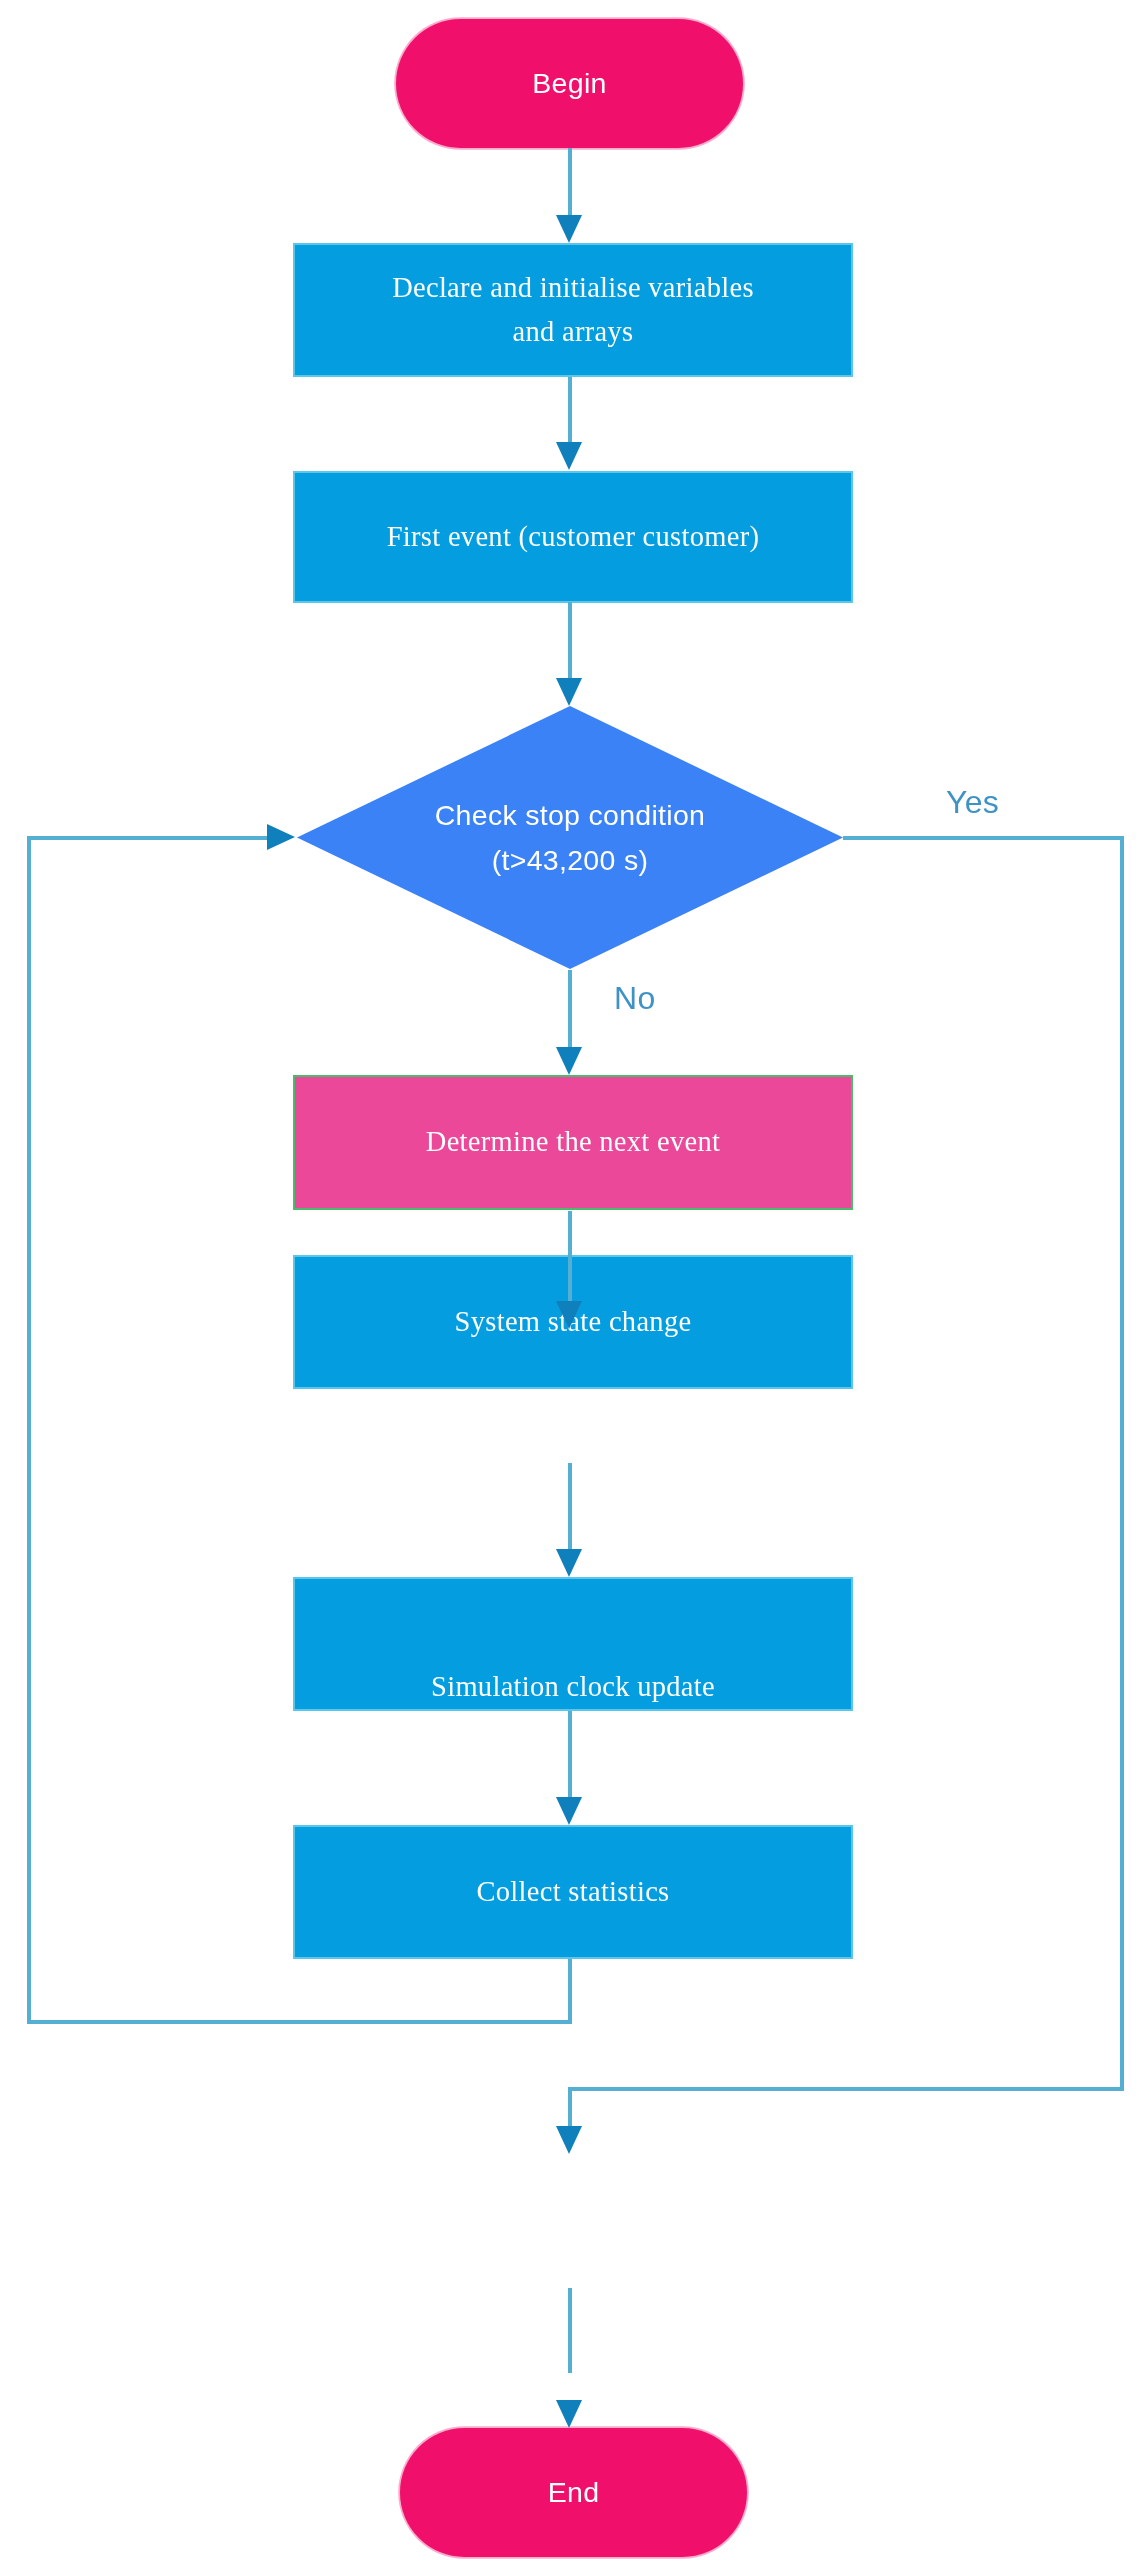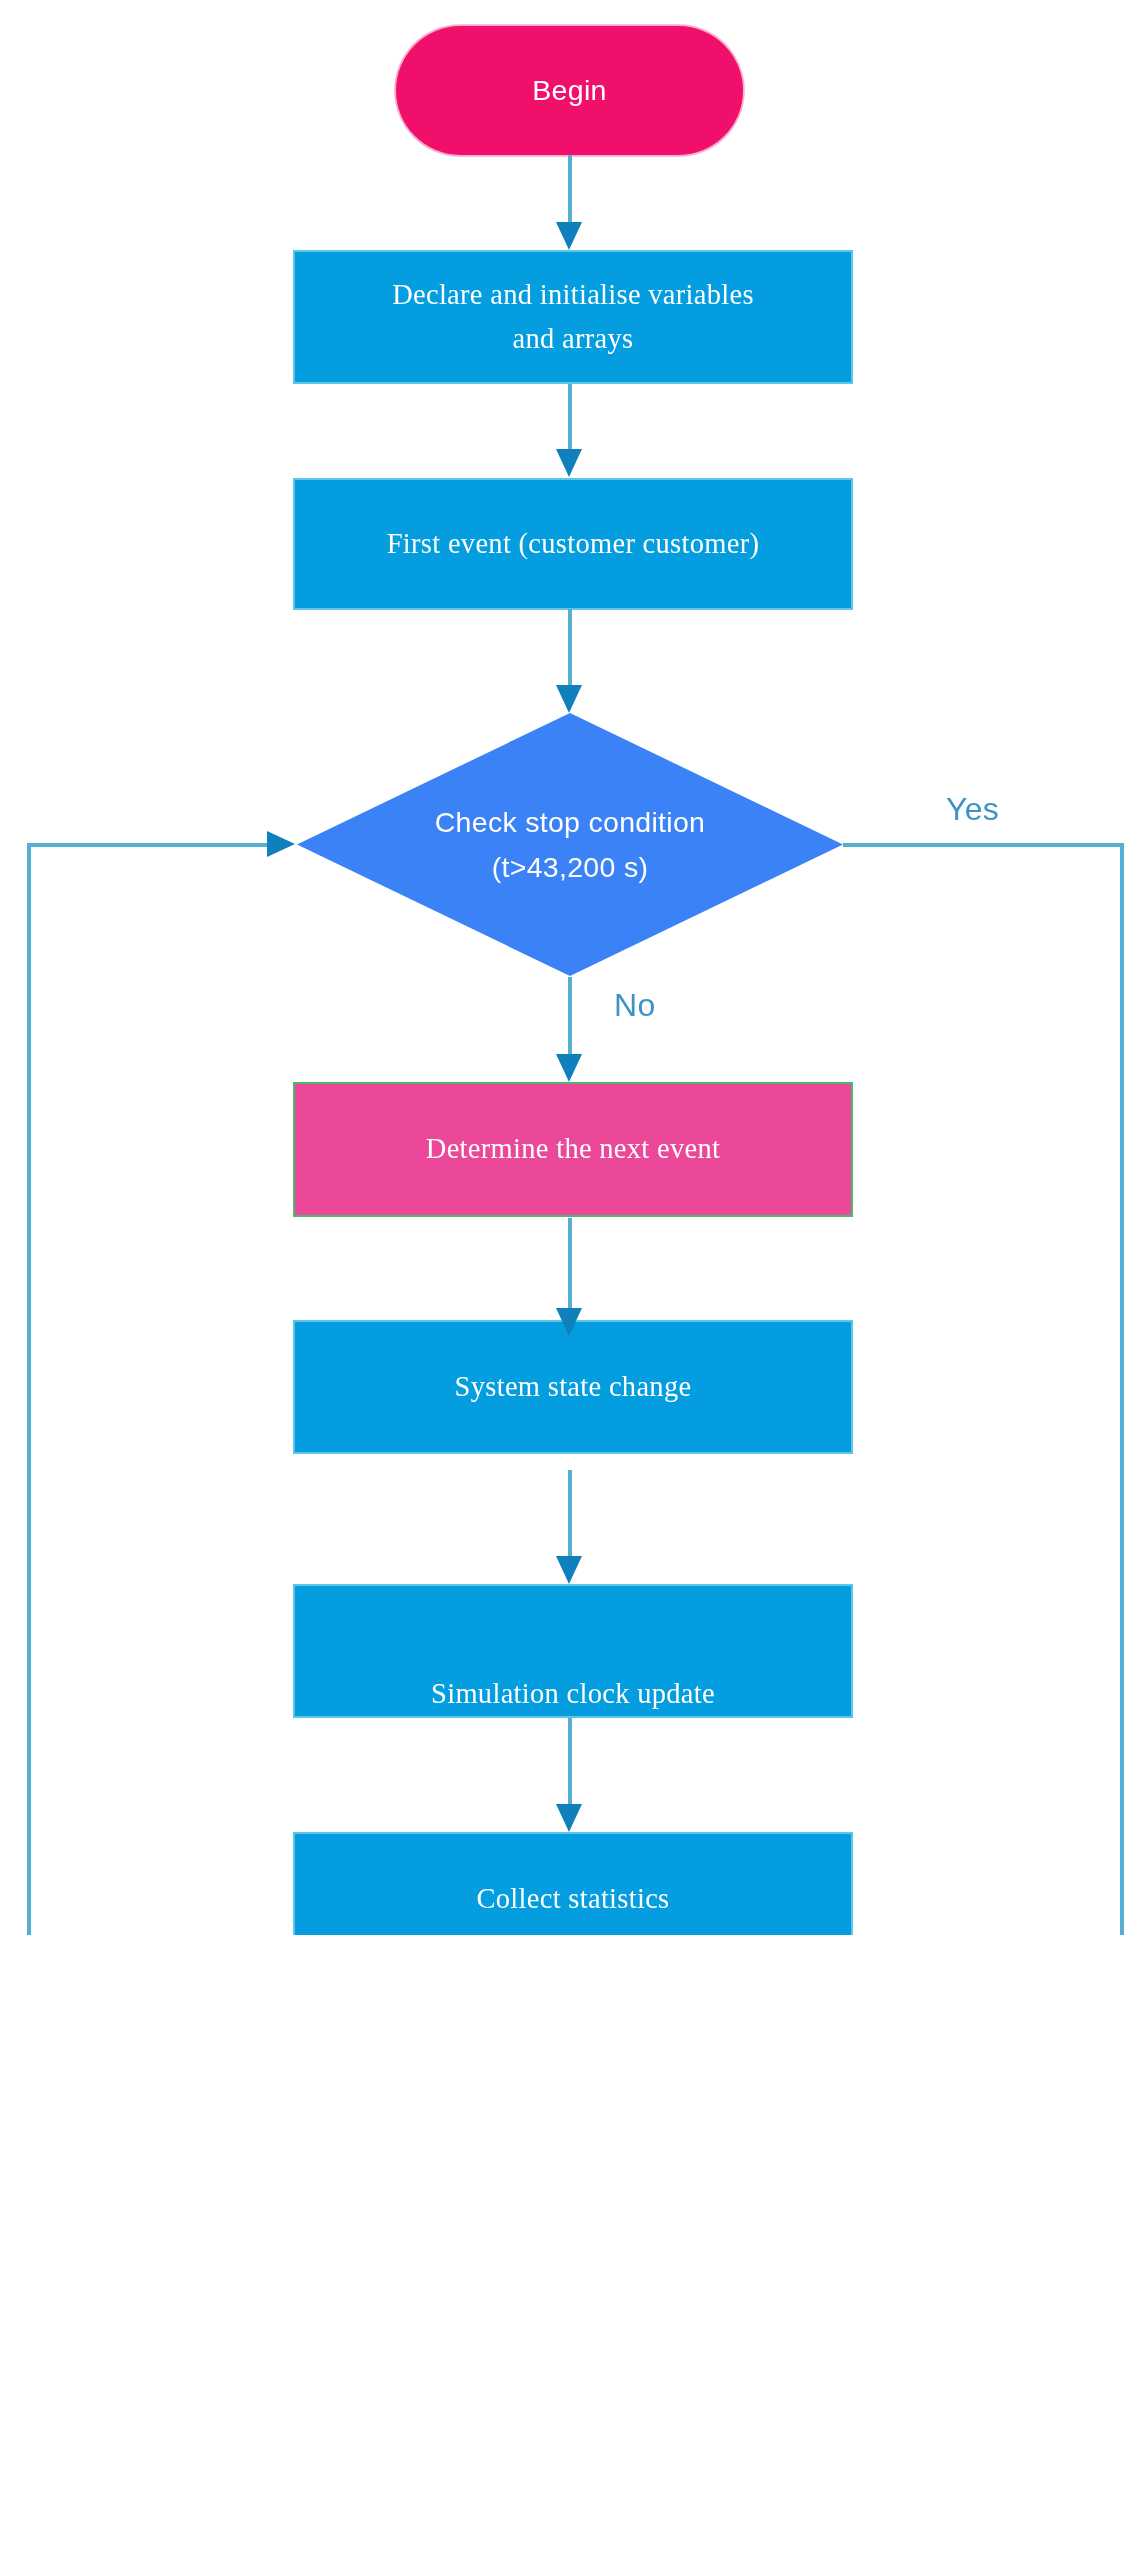--- a/index.html
+++ b/index.html
@@ -1,23 +1,22 @@
 <!DOCTYPE html>
 <html style="font-size:9.5px"><head>
 <meta charset="utf-8">
 <style>
   html,body{margin:0;padding:0;background:#ffffff;}
   .canvas{
     position:relative;
     width:1146px;
-    height:1928px;
+    height:2576px;
     background:#ffffff;
     font-family:"Liberation Sans", sans-serif;
     overflow:hidden;
-    margin-top:7px;
   }
   .node{
     position:absolute;
     display:flex;
     flex-direction:column;
     align-items:center;
     justify-content:center;
     text-align:center;
     color:#ffffff;
     font-size:28.5px;
@@ -91,21 +90,21 @@
 
   <div class="node diamond">
     <span class="lbl">Check stop condition</span>
     <span class="lbl">(t&gt;43,200 s)</span>
   </div>
 
   <div class="node process green" style="top:1075px;height:135px;">
     <span class="lbl">Determine the next event</span>
   </div>
 
-  <div class="node process" style="top:1313px;height:134px;">
+  <div class="node process" style="top:1255px;height:134px;">
     <span class="lbl">System state change</span>
   </div>
 
   <div class="node process" style="top:1577px;height:134px;justify-content:flex-end;">
     <span class="lbl">Simulation clock update</span>
   </div>
 
   <div class="node process" style="top:1825px;height:134px;">
     <span class="lbl">Collect statistics</span>
   </div>

